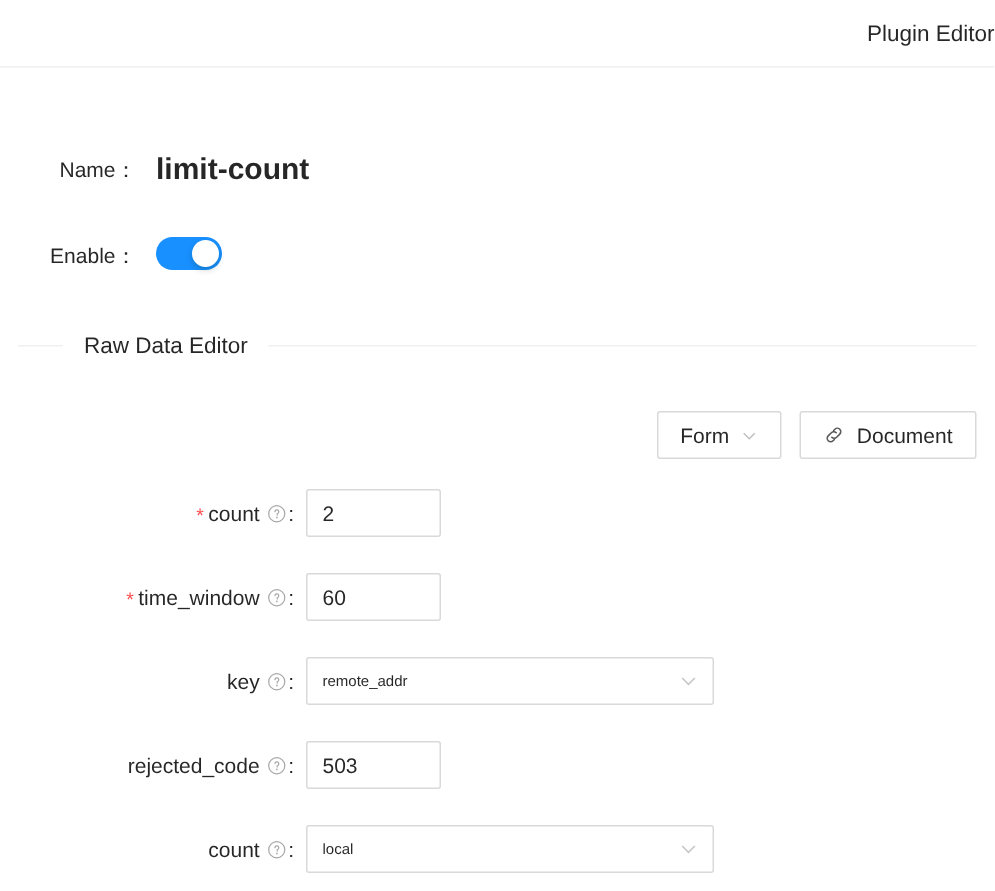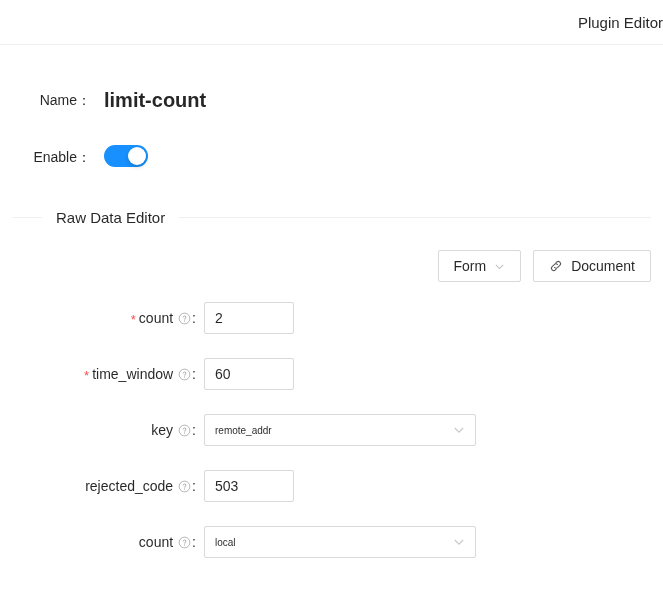--- a/index.html
+++ b/index.html
@@ -75,21 +75,21 @@
     margin-left: 5px;
     margin-right: 0;
     color: rgba(0,0,0,0.35);
     align-items: center;
   }
   .colon {
     margin-left: 1px;
   }
 
   
-  .row-name { margin-top: 44px; }
+  .row-name { margin-top: 57px; }
   .name-value {
     font-size: 20px;
     color: rgba(0,0,0,0.85);
     margin-left: 13px;
     font-weight: bold;
   }
   .label-short {
     width: 91px;
     text-align: right;
     display: flex;
@@ -145,21 +145,21 @@
     height: 1px;
     background: #f0f0f0;
   }
 
   
   .button-bar {
     display: flex;
     justify-content: flex-end;
     gap: 12px;
     padding-right: 12px;
-    margin-top: 24px;
+    margin-top: 35px;
   }
   .btn {
     height: 32px;
     box-sizing: border-box;
     border: 1px solid #d9d9d9;
     border-radius: 2px;
     background: #ffffff;
     display: inline-flex;
     align-items: center;
     justify-content: center;

